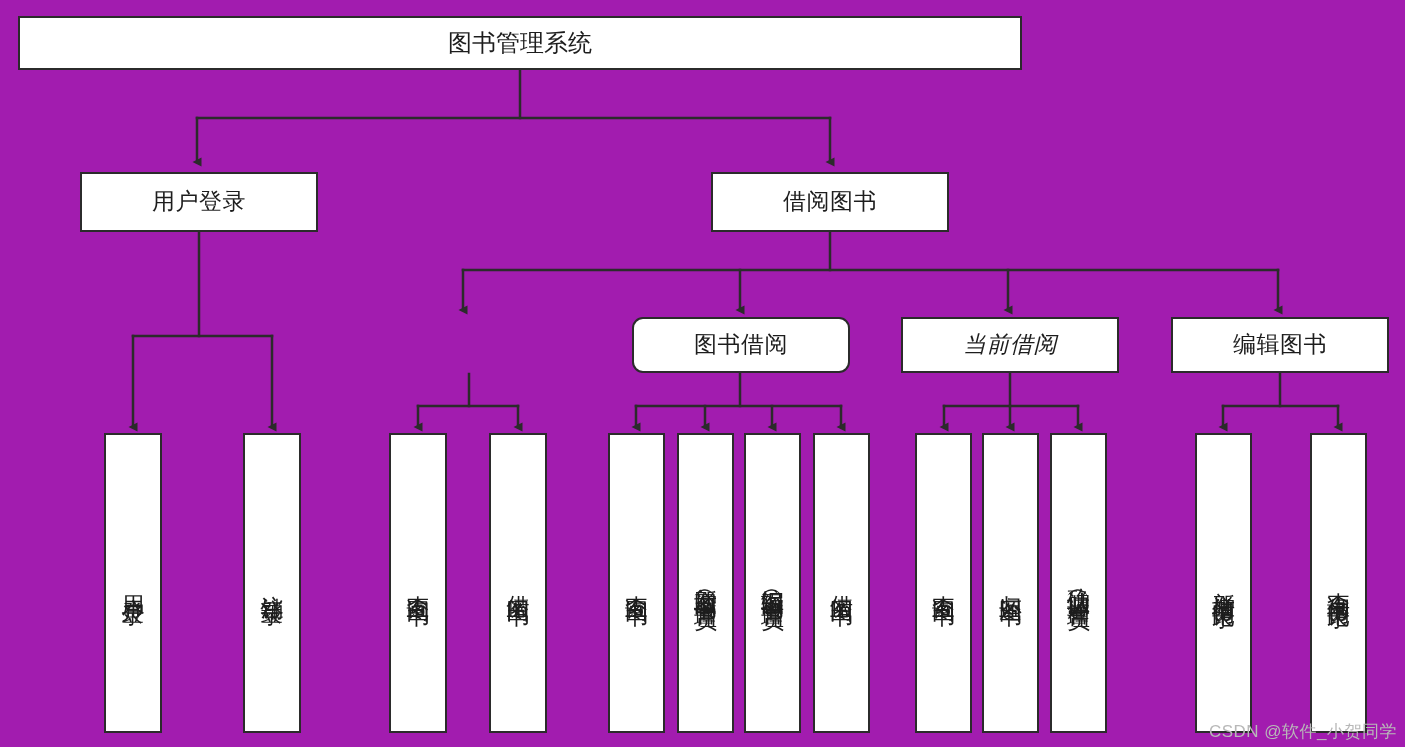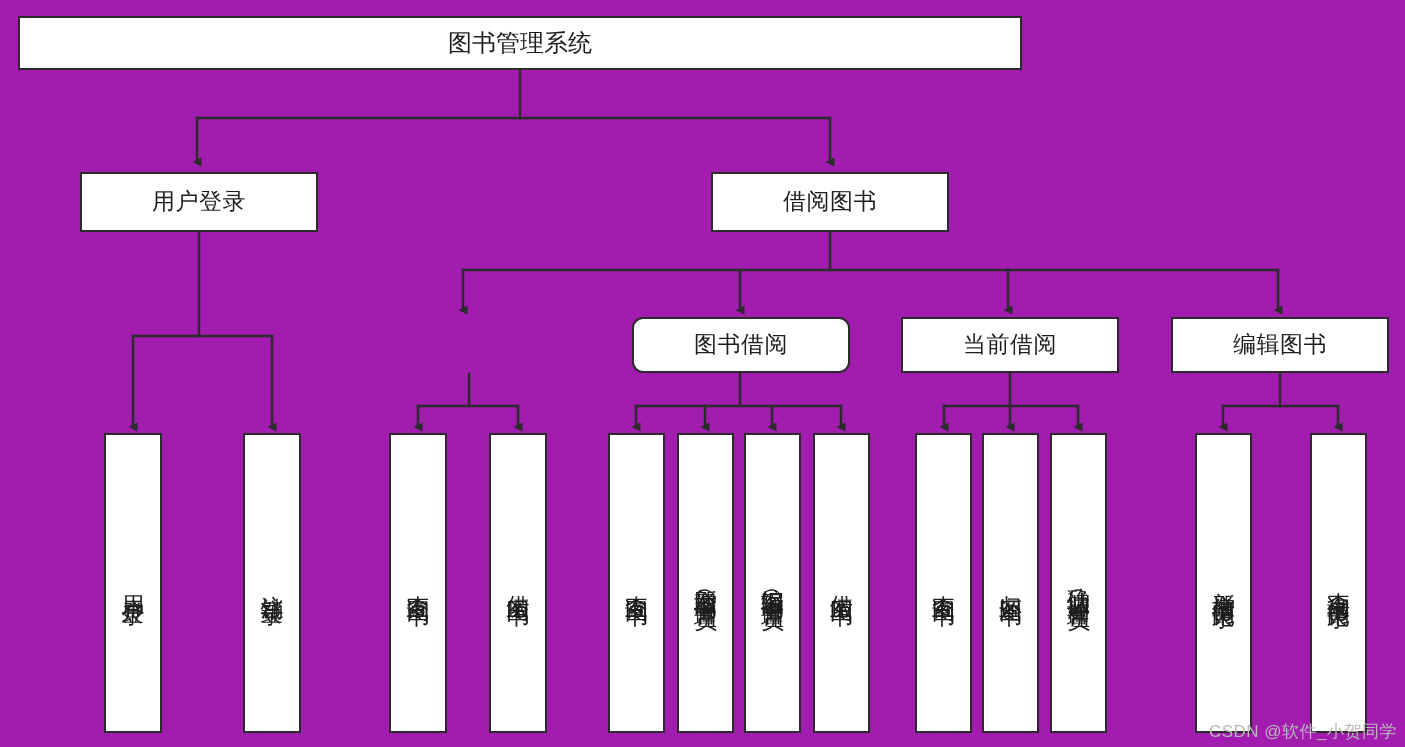--- a/index.html
+++ b/index.html
@@ -133,21 +133,21 @@
   <div class="node h" style="left:80px; top:172px; width:238px; height:60px;">
     <span>用户登录</span>
   </div>
   <div class="node h" style="left:711px; top:172px; width:238px; height:60px;">
     <span>借阅图书</span>
   </div>
 
   <div class="node h" style="left:632px; top:317px; width:218px; height:56px;border-radius:11px;">
     <span>图书借阅</span>
   </div>
-  <div class="node h" style="left:901px; top:317px; width:218px; height:56px;">
+  <div class="node h" style="left:901px; top:317px; width:218px; height:56px;font-style:italic;">
     <span>当前借阅</span>
   </div>
   <div class="node h" style="left:1171px; top:317px; width:218px; height:56px;">
     <span>编辑图书</span>
   </div>
 
   <div class="node v" style="left:104px; top:433px; width:58px; height:300px;">
     <span class="vtext">用户登录</span>
   </div>
   <div class="node v" style="left:243px; top:433px; width:58px; height:300px;">

